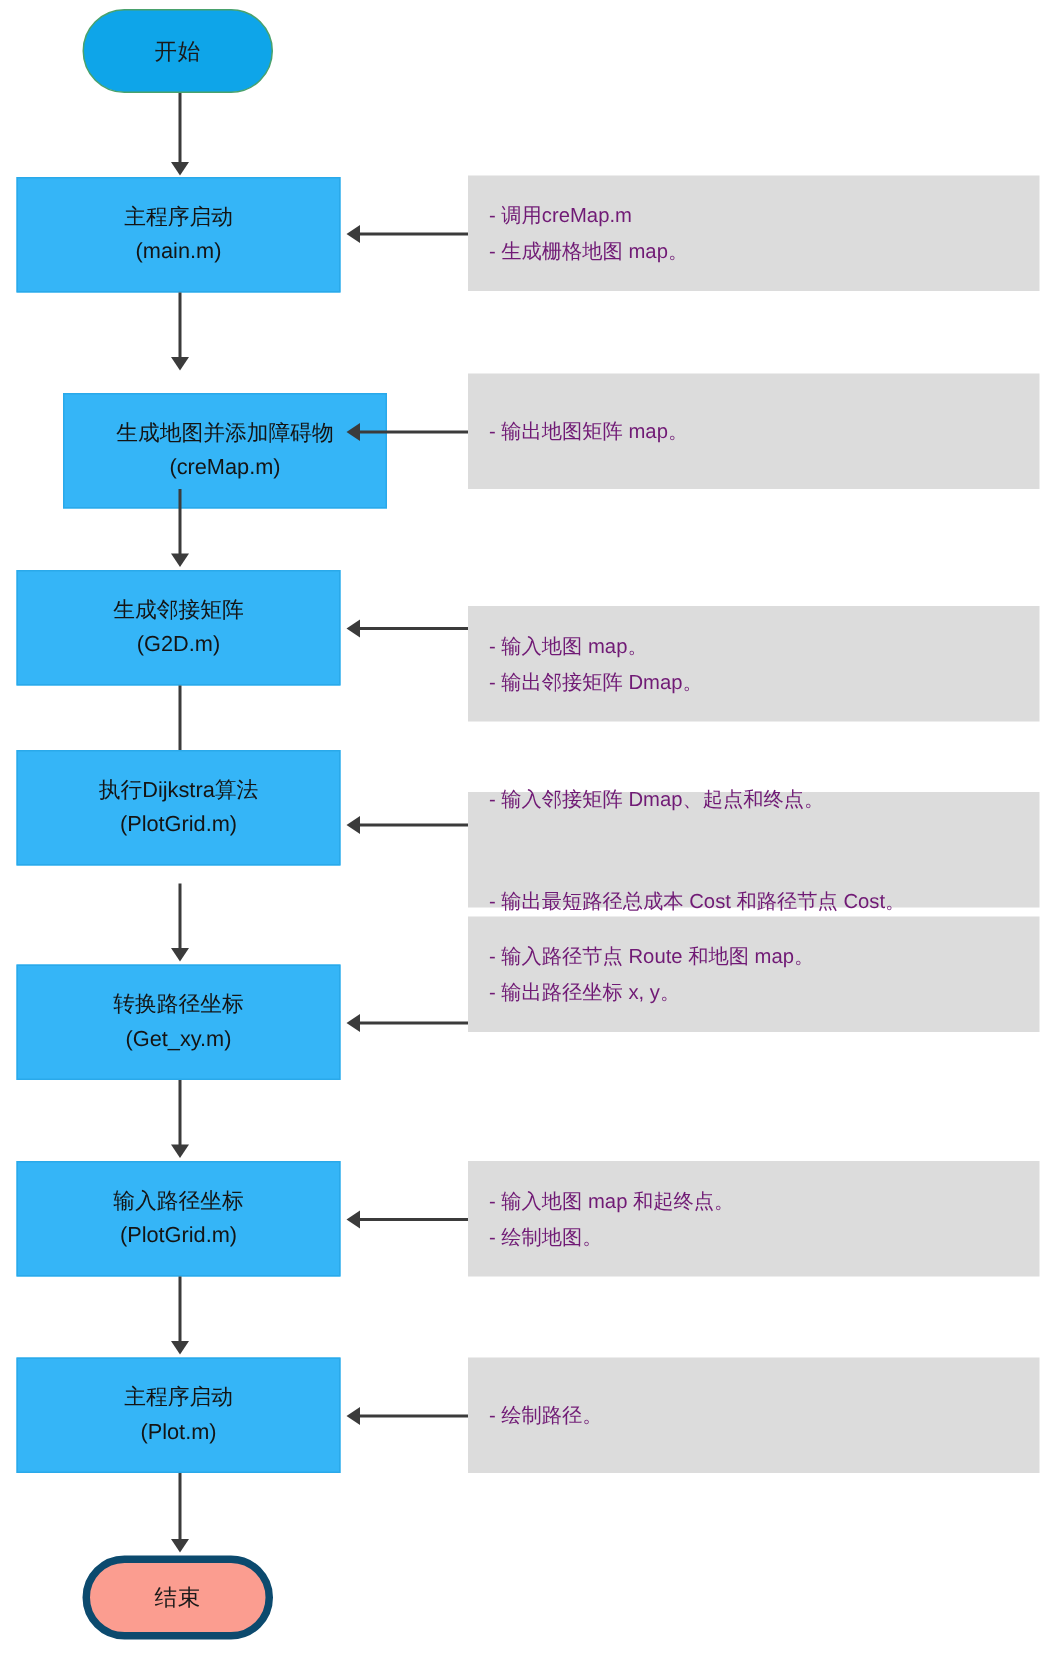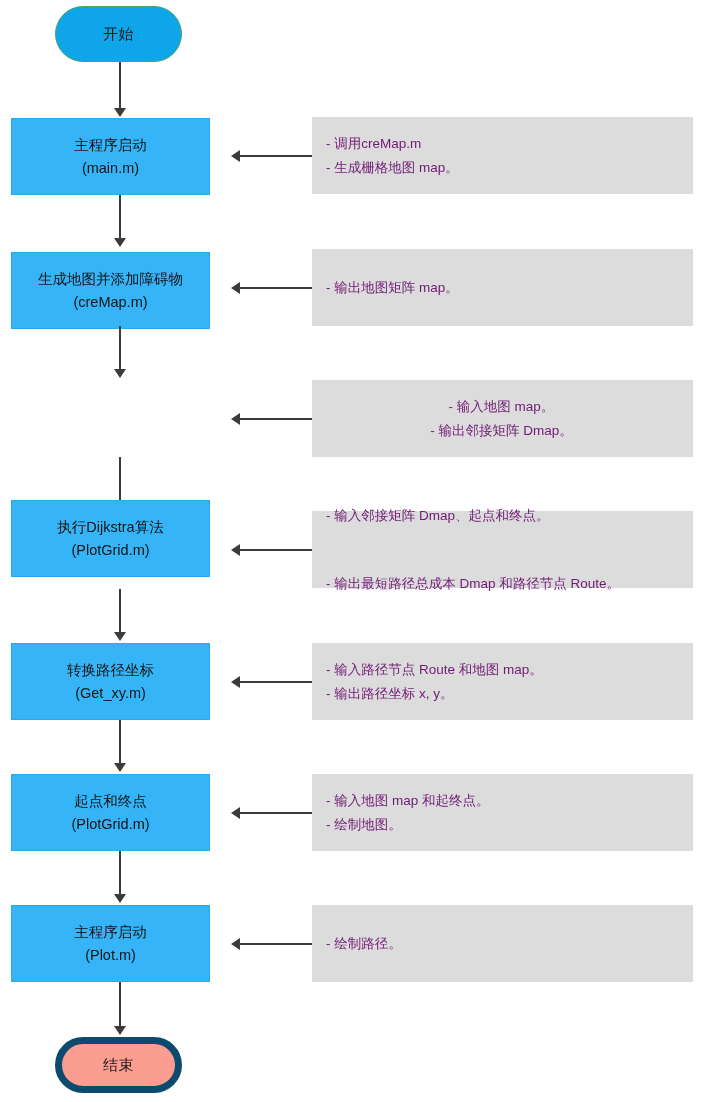--- a/index.html
+++ b/index.html
@@ -34,28 +34,28 @@
     letter-spacing: 0.5px;
   }
   .pill.start {
     top: 6px;
     background: #0ea5e9;
     border: 1px solid #49a26d;
   }
   .pill.end {
     top: 1037px;
     background: #FB9D90;
-    border: 7px solid #0c4a6e;
+    border: 5px solid #0c4a6e;
   }
 
   
   .proc {
     position: absolute;
     left: 11px;
-    width: 199px;
+    width: 216px;
     height: 77px;
     background: #35B5F7;
     border: 1px solid #2aa9ea;
     box-sizing: border-box;
     display: flex;
     flex-direction: column;
     align-items: center;
     justify-content: center;
     color: #141414;
     font-size: 14.5px;
@@ -133,69 +133,73 @@
   </div>
   <div class="note" style="top:117px;">
     <span class="nl">-  调用creMap.m</span>
     <span class="nl">-  生成栅格地图 map。</span>
   </div>
   <div class="hline" style="top:155px;"></div>
   <div class="hhead" style="top:150px;"></div>
   <div class="vline" style="top:195px;height:44px;"></div>
   <div class="vhead" style="top:238px;"></div>
 
-  <div class="proc" style="top:252px;">
+  <div class="proc" style="top:262px;margin-left:31px;">
     <span class="line1">生成地图并添加障碍物</span>
     <span class="line2">(creMap.m)</span>
   </div>
   <div class="note" style="top:249px;">
     <span class="nl">-  输出地图矩阵 map。</span>
   </div>
   <div class="hline" style="top:287px;"></div>
   <div class="hhead" style="top:282px;"></div>
   <div class="vline" style="top:326px;height:44px;"></div>
   <div class="vhead" style="top:369px;"></div>
 
-  <div class="note" style="top:380px;text-align:center;">
+  <div class="proc" style="top:380px;">
+    <span class="line1">生成邻接矩阵</span>
+    <span class="line2">(G2D.m)</span>
+  </div>
+  <div class="note" style="top:404px;">
     <span class="nl">-  输入地图 map。</span>
     <span class="nl">-  输出邻接矩阵 Dmap。</span>
   </div>
   <div class="hline" style="top:418px;"></div>
   <div class="hhead" style="top:413px;"></div>
   <div class="vline" style="top:457px;height:45px;"></div>
   <div class="vhead" style="top:501px;"></div>
 
   <div class="proc" style="top:500px;text-align:right;">
     <span class="line1">执行Dijkstra算法</span>
     <span class="line2">(PlotGrid.m)</span>
   </div>
-  <div class="note" style="top:511px;gap:44px;">
+  <div class="note" style="top:528px;gap:44px;">
     <span class="nl">-  输入邻接矩阵 Dmap、起点和终点。</span>
-    <span class="nl">-  输出最短路径总成本 Dmap 和路径节点 Route。</span>
+    <span class="nl">-  输出最短路径总成本 Cost 和路径节点 Cost。</span>
   </div>
   <div class="hline" style="top:549px;"></div>
   <div class="hhead" style="top:544px;"></div>
   <div class="vline" style="top:589px;height:44px;"></div>
   <div class="vhead" style="top:632px;"></div>
 
   <div class="proc" style="top:643px;">
     <span class="line1">转换路径坐标</span>
     <span class="line2">(Get_xy.m)</span>
   </div>
-  <div class="note" style="top:643px;">
+  <div class="note" style="top:611px;">
     <span class="nl">-  输入路径节点 Route 和地图 map。</span>
     <span class="nl">-  输出路径坐标 x, y。</span>
   </div>
   <div class="hline" style="top:681px;"></div>
   <div class="hhead" style="top:676px;"></div>
   <div class="vline" style="top:720px;height:44px;"></div>
   <div class="vhead" style="top:763px;"></div>
 
   <div class="proc" style="top:774px;">
-    <span class="line1">起点和终点</span>
+    <span class="line1">输入路径坐标</span>
     <span class="line2">(PlotGrid.m)</span>
   </div>
   <div class="note" style="top:774px;">
     <span class="nl">-  输入地图 map 和起终点。</span>
     <span class="nl">-  绘制地图。</span>
   </div>
   <div class="hline" style="top:812px;"></div>
   <div class="hhead" style="top:807px;"></div>
   <div class="vline" style="top:851px;height:44px;"></div>
   <div class="vhead" style="top:894px;"></div>

